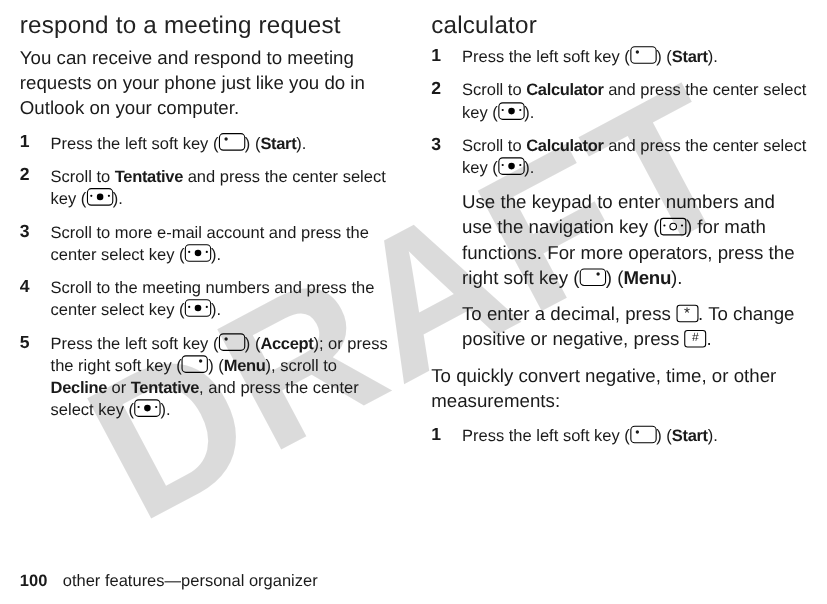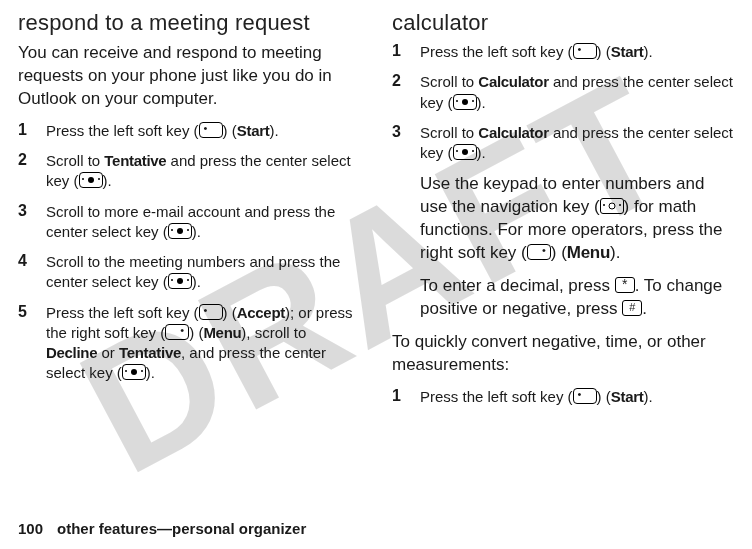--- a/index.html
+++ b/index.html
@@ -139,21 +139,21 @@
     bottom: 12px;
     left: 18px;
     font-size: 15px;
     display: flex;
     align-items: baseline;
     gap: 14px;
     z-index: 1;
     margin-top: 12px;
   }
   .footer .pg { font-weight: 700; }
-  .footer .txt { font-weight: 700; }
+  .footer .txt { font-weight: 400; }
 </style>
 </head>
 <body>
 
 <div class="watermark">DRAFT</div>
 
 <div class="page">
 
   <div class="col">
     <h2 class="section">respond to a meeting request</h2>

